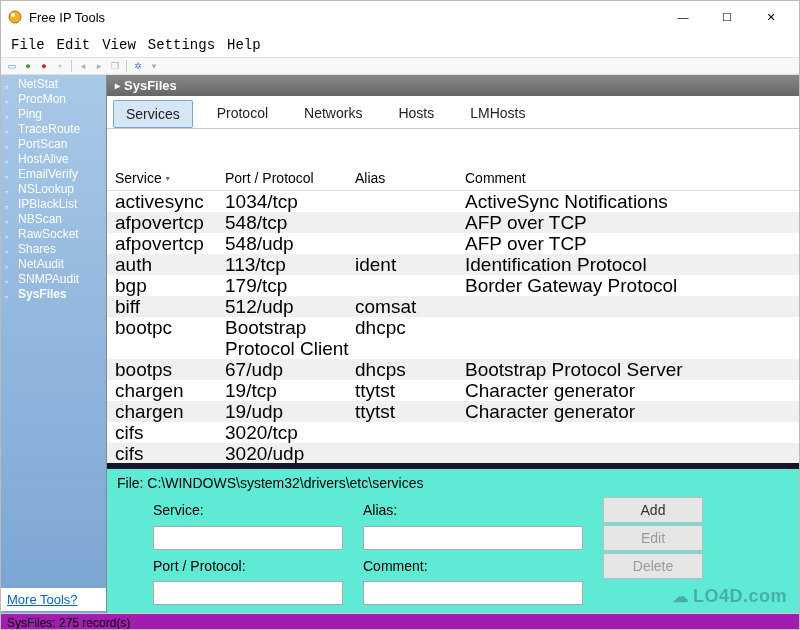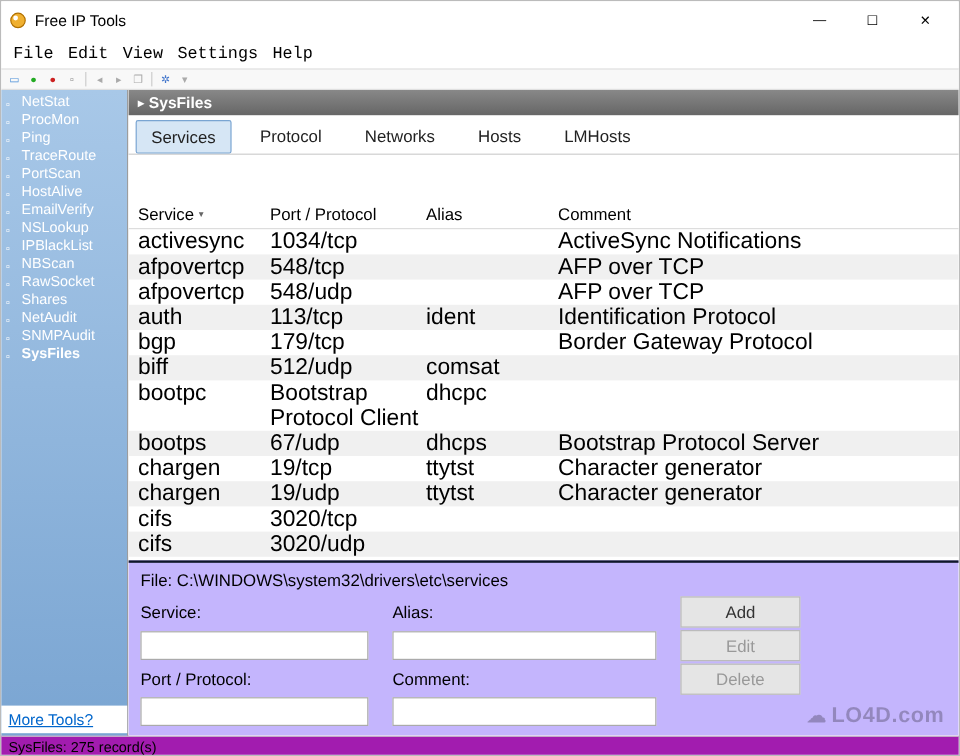--- a/index.html
+++ b/index.html
@@ -145,31 +145,32 @@
   border-bottom: 1px solid #ddd;
   font-size: 14px;
   position: sticky; top: 0; background: #fff;
 }
 .grid-header .col { cursor: pointer; display: flex; align-items: center; gap: 4px; margin-top: 35px; }
 .grid-header .sort { font-size: 8px; color: #666; }
 .grid-row { font-size: 19px; line-height: 21px; }
 .grid-row:nth-child(even) { background: #f0f0f0; }
 
 .edit-panel {
-  background: #c4b5fd;
+  background: #5eead4;
   padding: 6px 10px 8px 10px;
-  border-top: 2px solid #0f172a;
+  border-top: 6px solid #0f172a;
 }
 .file-line { font-size: 14px; margin-bottom: 6px; }
 .form-grid {
   display: grid;
   grid-template-columns: 190px 220px 110px;
   column-gap: 20px;
   row-gap: 2px;
   align-items: center;
+  margin-left: 36px;
 }
 .form-grid label { font-size: 14px; }
 .form-grid input {
   width: 100%;
   height: 24px;
   border: 1px solid #aaa;
   background: #fff;
   padding: 0 4px;
   font-size: 13px;
 }

